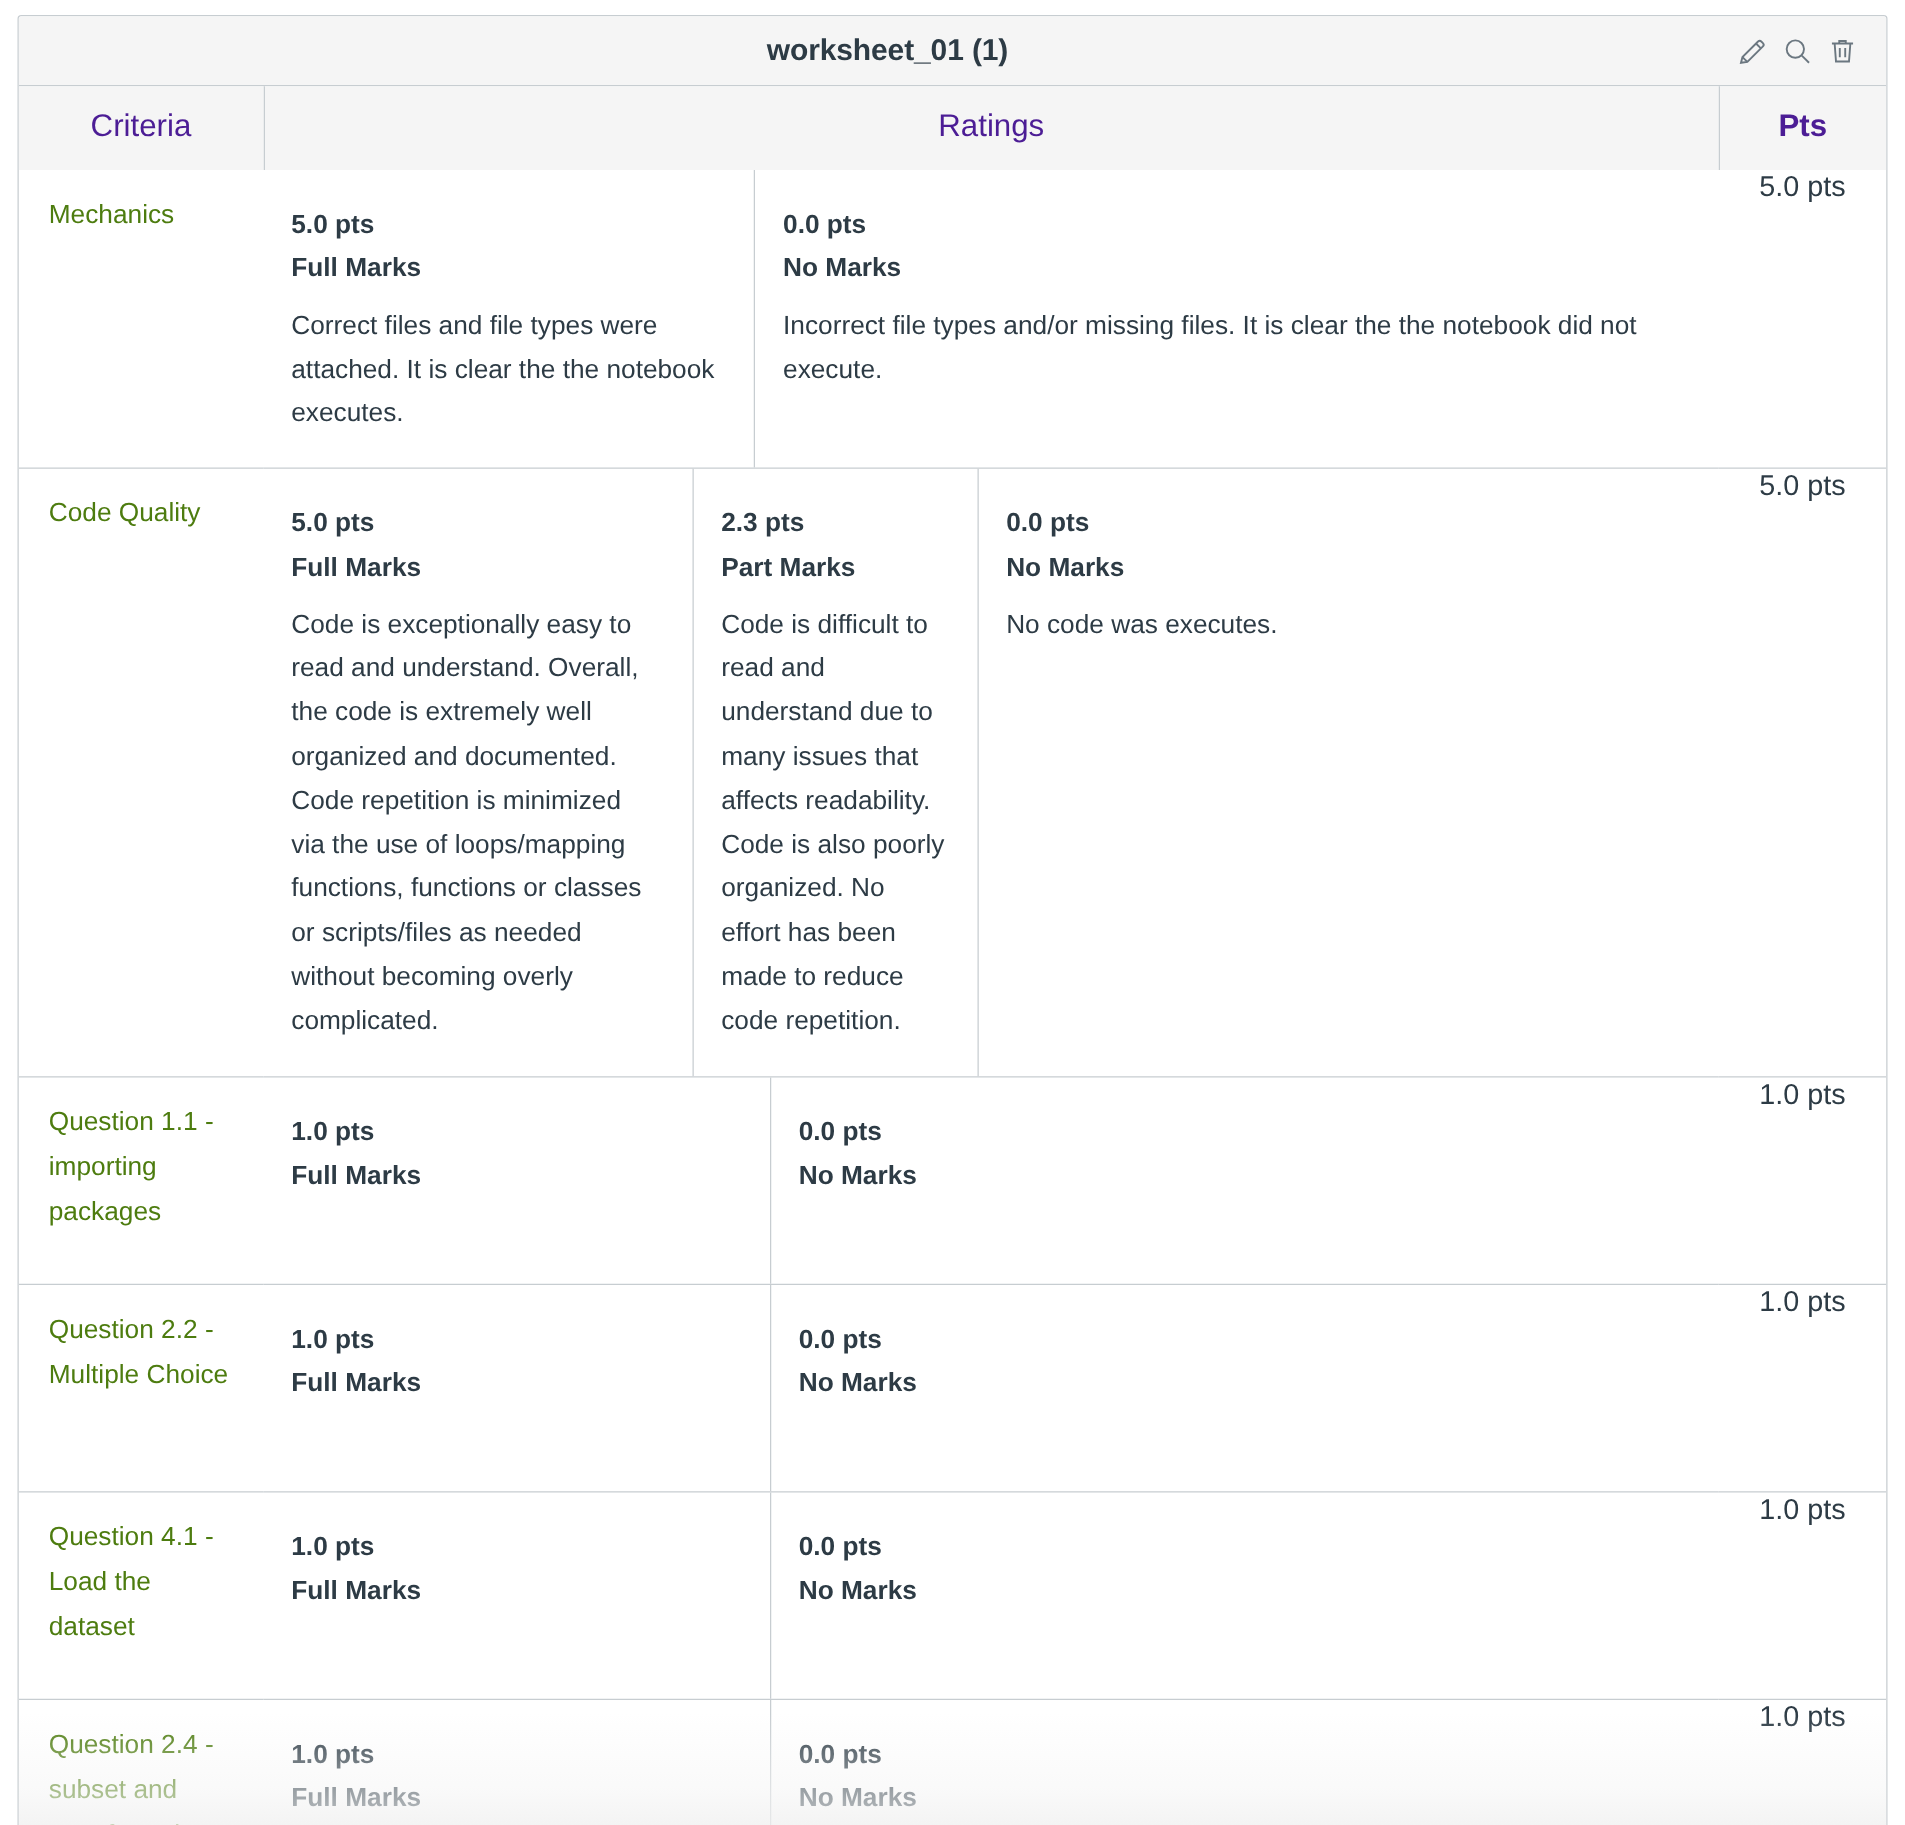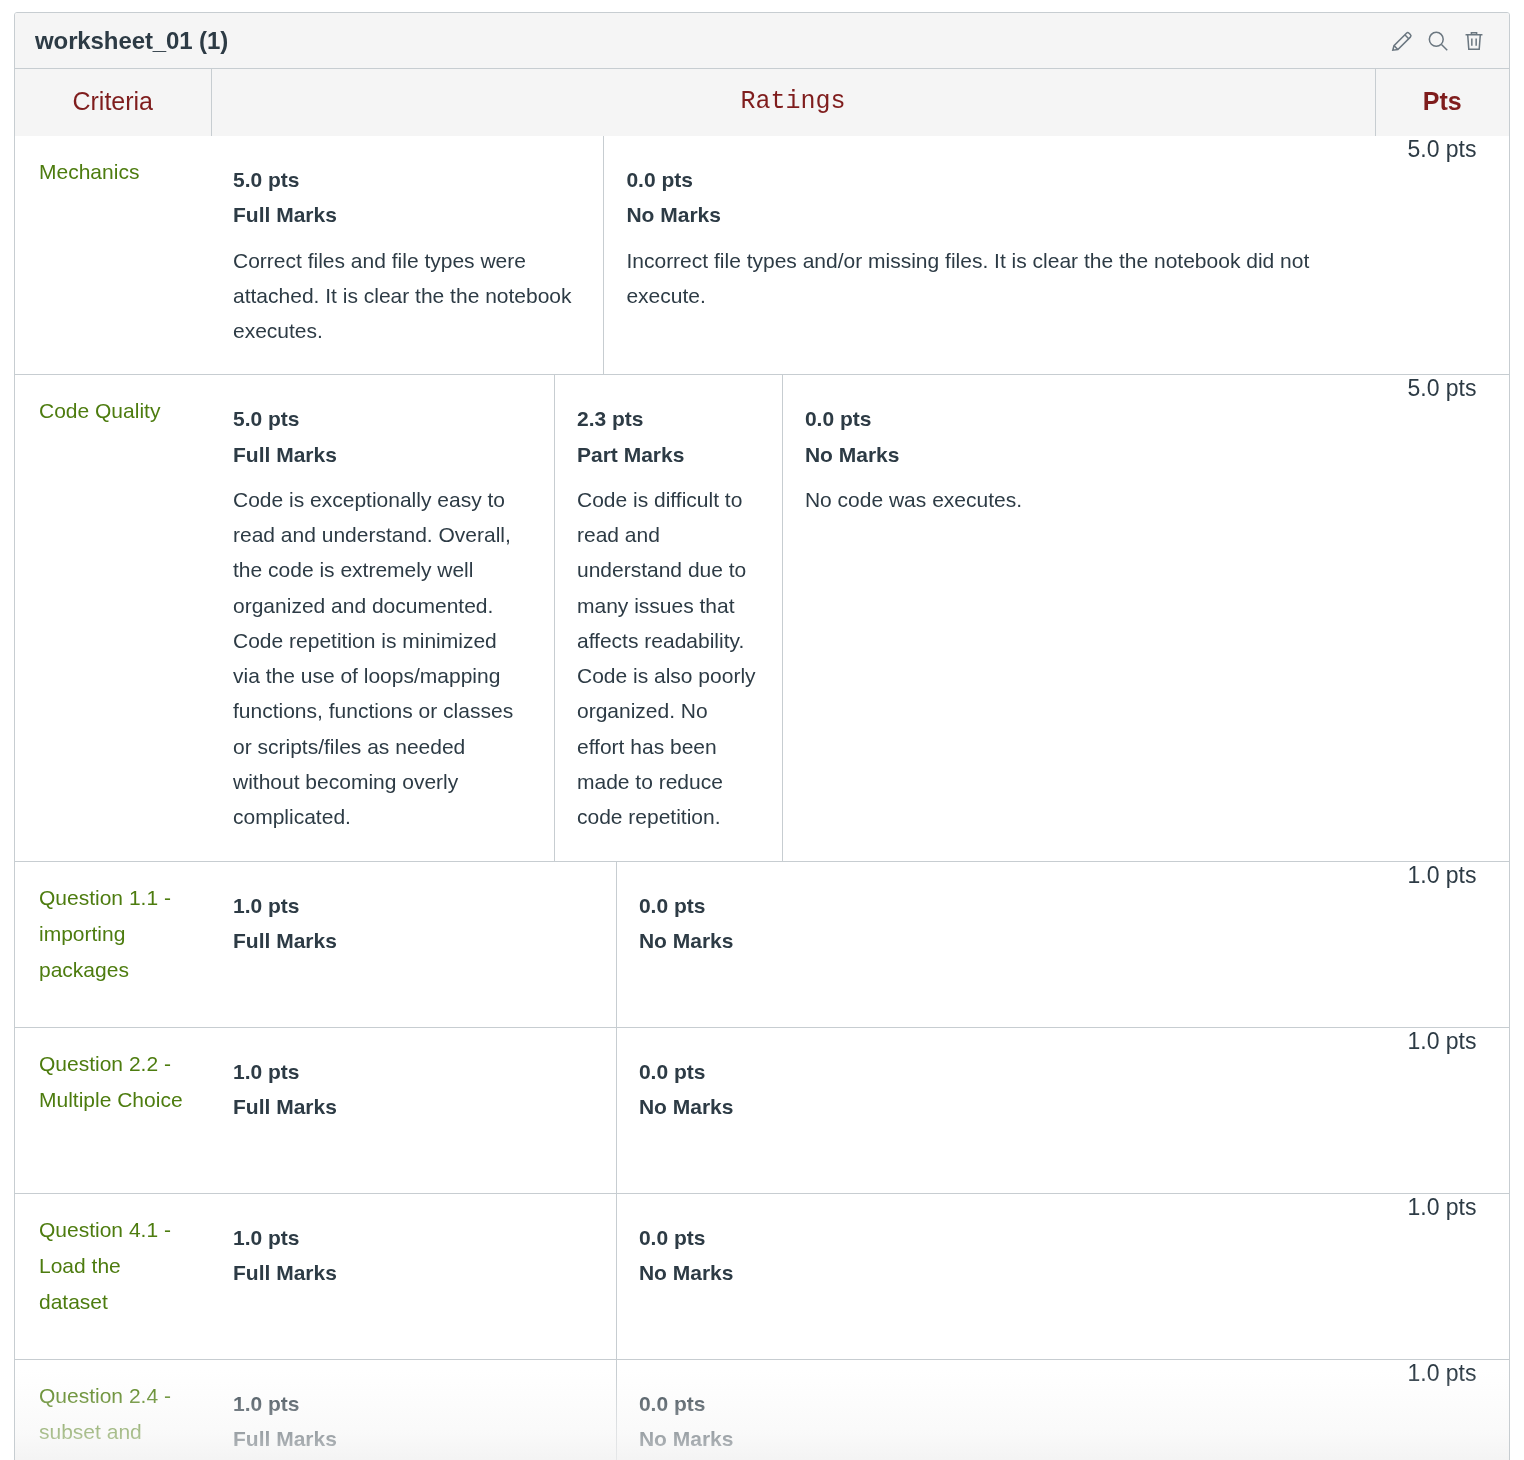--- a/index.html
+++ b/index.html
@@ -26,20 +26,21 @@
   }
 
   
   .rubric-title-bar {
     background: #f5f5f5;
     border-bottom: 1px solid #c7cdd1;
     height: 56px;
     display: flex;
     align-items: center;
     padding: 0 18px 0 20px;
+    text-align: center;
   }
   .rubric-title {
     font-size: 24px;
     font-weight: bold;
     color: #2d3b45;
     letter-spacing: -0.1px;
     flex: 1 1 auto;
     white-space: nowrap;
   }
   .title-actions {
@@ -69,28 +70,28 @@
   }
   table.rubric-table th,
   table.rubric-table td {
     vertical-align: top;
     border: 0;
   }
 
   thead th {
     background: #f5f5f5;
     border-bottom: 1px solid #c7cdd1;
-    color: #7f1d1d;
+    color: #4c1d95;
     font-size: 25px;
     font-weight: normal;
     text-align: center;
     padding: 18px 4px 20px 4px;
   }
   thead th.col-criteria { width: 196px; border-right: 1px solid #c7cdd1; }
-  thead th.col-ratings  { border-right: 1px solid #c7cdd1; font-family: Liberation Mono, monospace; }
+  thead th.col-ratings  { border-right: 1px solid #c7cdd1; }
   thead th.col-pts      { width: 134px; font-weight: bold; }
 
   tbody tr { border-bottom: 1px solid #c7cdd1; }
   tbody tr:last-child { border-bottom: 0; }
 
   td.criteria-cell {
     width: 196px;
     border-right: 1px solid #c7cdd1;
     padding: 18px 16px 18px 24px;
     font-size: 21px;

